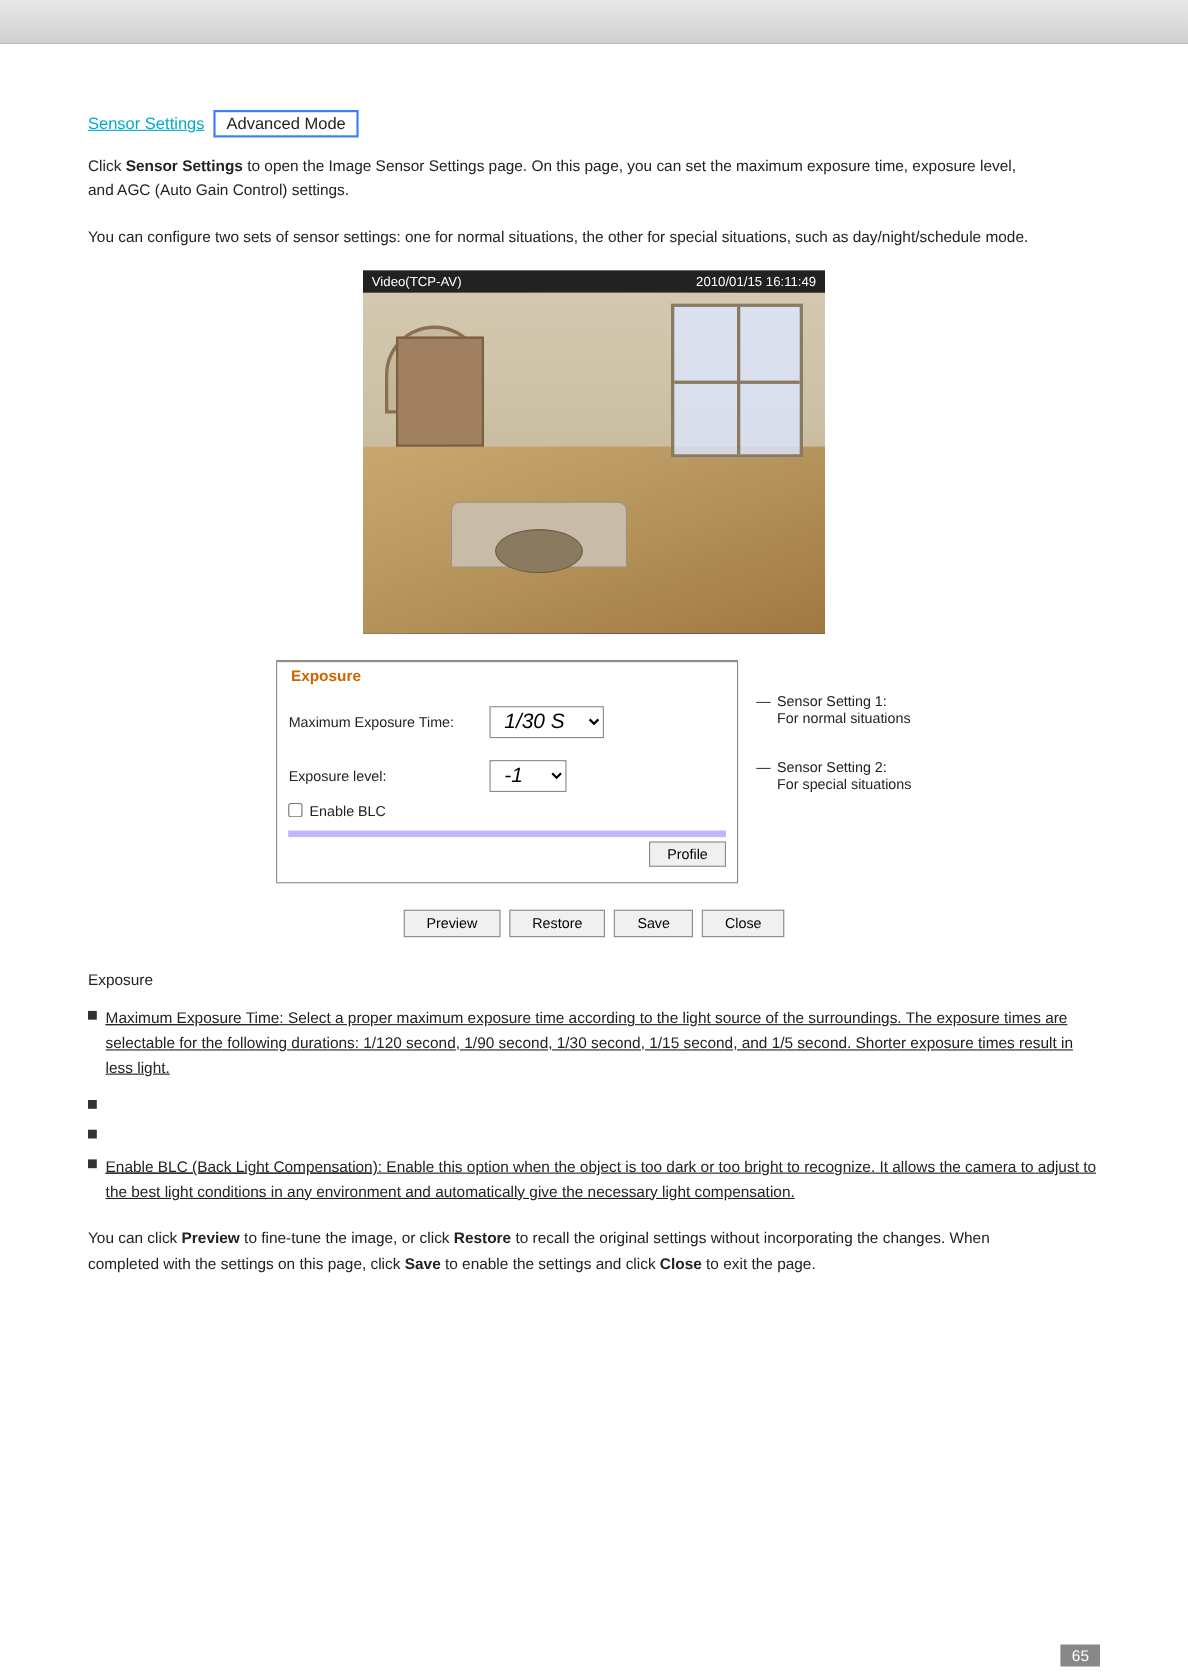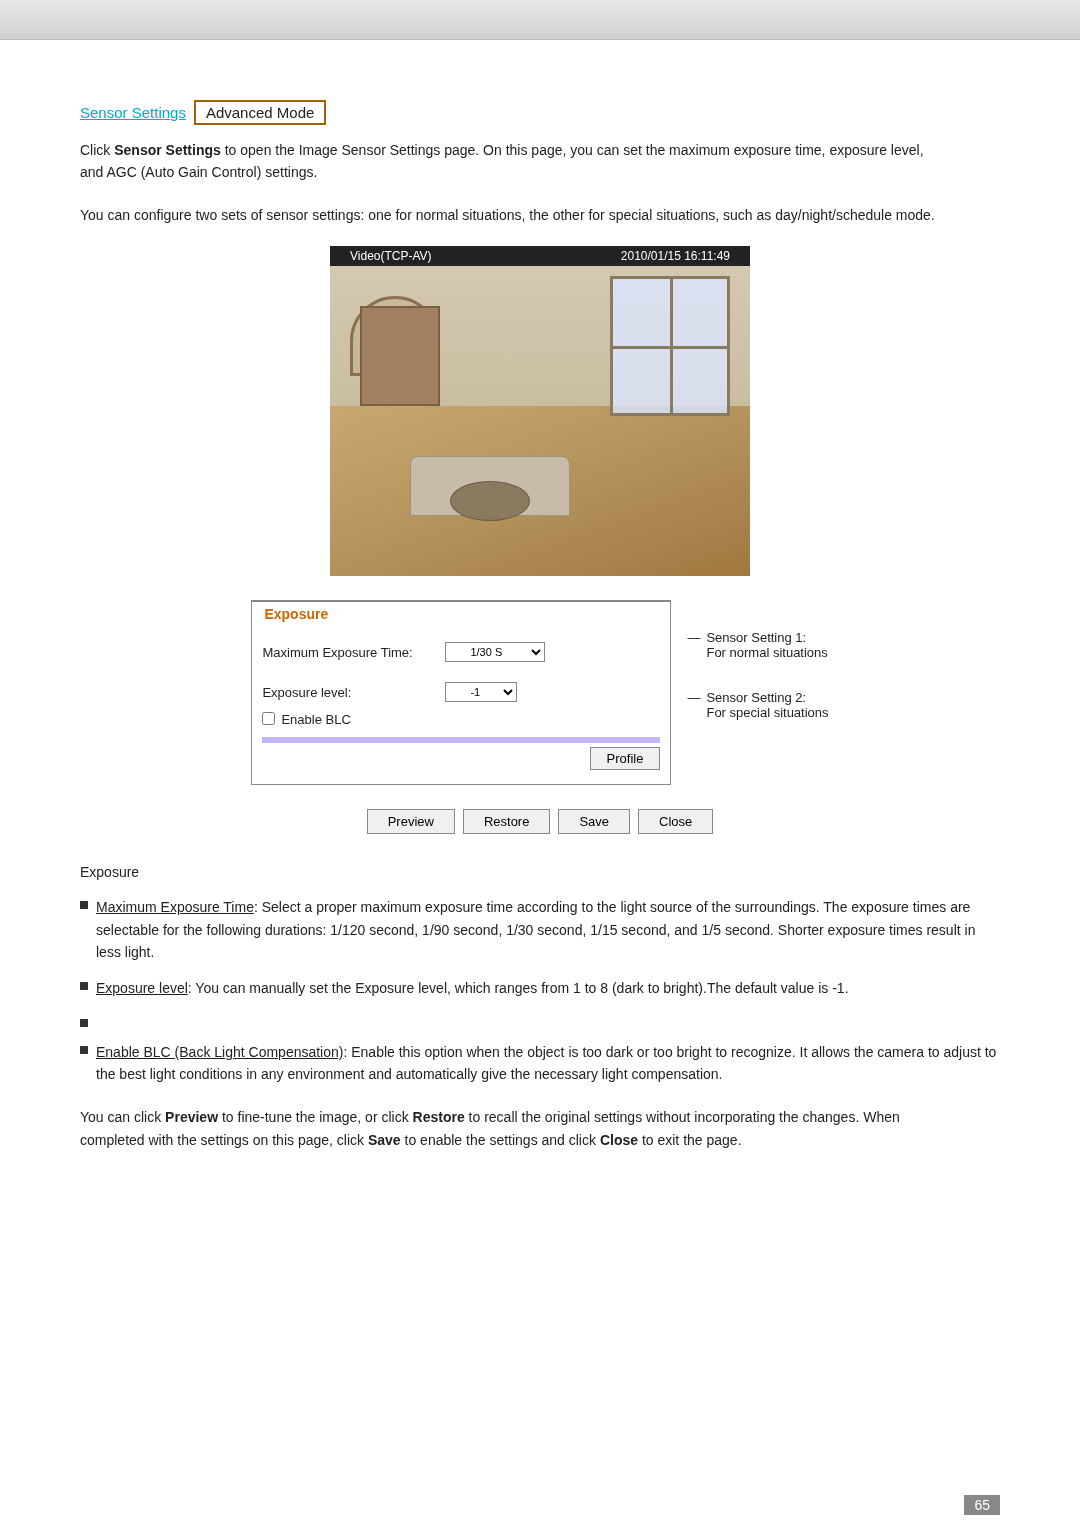--- a/index.html
+++ b/index.html
@@ -34,21 +34,21 @@
     }
 
     .sensor-settings-link {
       color: #00aacc;
       text-decoration: underline;
       cursor: pointer;
       font-size: 15px;
     }
 
     .advanced-mode-badge {
-      border: 2px solid #a16207;
+      border: 2px solid #3b82f6;
       padding: 2px 10px;
       font-size: 15px;
       color: #222;
       background: #fff;
       font-weight: normal;
     }
 
     .intro-text {
       font-size: 14px;
       line-height: 1.6;
@@ -70,21 +70,21 @@
     .camera-frame {
       width: 420px;
       background: #000;
       position: relative;
     }
 
     .camera-topbar {
       background: #222;
       color: #fff;
       font-size: 12px;
-      padding: 3px 20px;
+      padding: 3px 8px;
       display: flex;
       justify-content: space-between;
     }
 
     .camera-image {
       width: 420px;
       height: 310px;
       background: linear-gradient(135deg, #8b7355 0%, #a0916b 20%, #c4a96a 35%, #7a6040 50%, #5a4a30 65%, #3a3020 80%, #6b5a40 100%);
       position: relative;
       overflow: hidden;
@@ -216,24 +216,25 @@
       margin-top: 20px;
     }
 
     .field-label {
       width: 175px;
       font-size: 13px;
     }
 
     .field-select {
       border: 1px solid #888;
-      padding: 2px 20px;
-      font-size: 11px;
+      padding: 2px 8px;
+      font-size: 19px;
       background: #fff;
       min-width: 70px;
+      font-style: italic;
     }
 
     .checkbox-row {
       display: flex;
       align-items: flex-start;
       gap: 6px;
       margin-bottom: 10px;
       font-size: 13px;
     }
 
@@ -287,20 +288,21 @@
     
     .section-heading {
       font-size: 14px;
       font-weight: normal;
       margin-bottom: 16px;
     }
 
     .bullet-list {
       list-style: none;
       margin-bottom: 20px;
+      text-decoration: underline;
     }
 
     .bullet-list li {
       display: flex;
       align-items: flex-start;
       gap: 8px;
       margin-bottom: 14px;
       line-height: 1.6;
       font-size: 14px;
     }
@@ -463,23 +465,20 @@
 
   <ul class="bullet-list">
     <li>
       <span class="bullet-square"></span>
       <span>
         <span class="bullet-term">Maximum Exposure Time</span>: Select a proper maximum exposure time according to the light source of the surroundings. The exposure times are selectable for the following durations: 1/120 second, 1/90 second, 1/30 second, 1/15 second, and 1/5 second. Shorter exposure times result in less light.
       </span>
     </li>
     <li>
       <span class="bullet-square"></span>
-      <span>
-        <span class="bullet-term">Exposure level</span>: You can manually set the Exposure level, which ranges from 1 to 8 (dark to bright).The default value is -1.
-      </span>
     </li>
     <li>
       <span class="bullet-square"></span>
     </li>
     <li>
       <span class="bullet-square"></span>
       <span>
         <span class="bullet-term">Enable BLC (Back Light Compensation)</span>: Enable this option when the object is too dark or too bright to recognize. It allows the camera to adjust to the best light conditions in any environment and automatically give the necessary light compensation.
       </span>
     </li>

